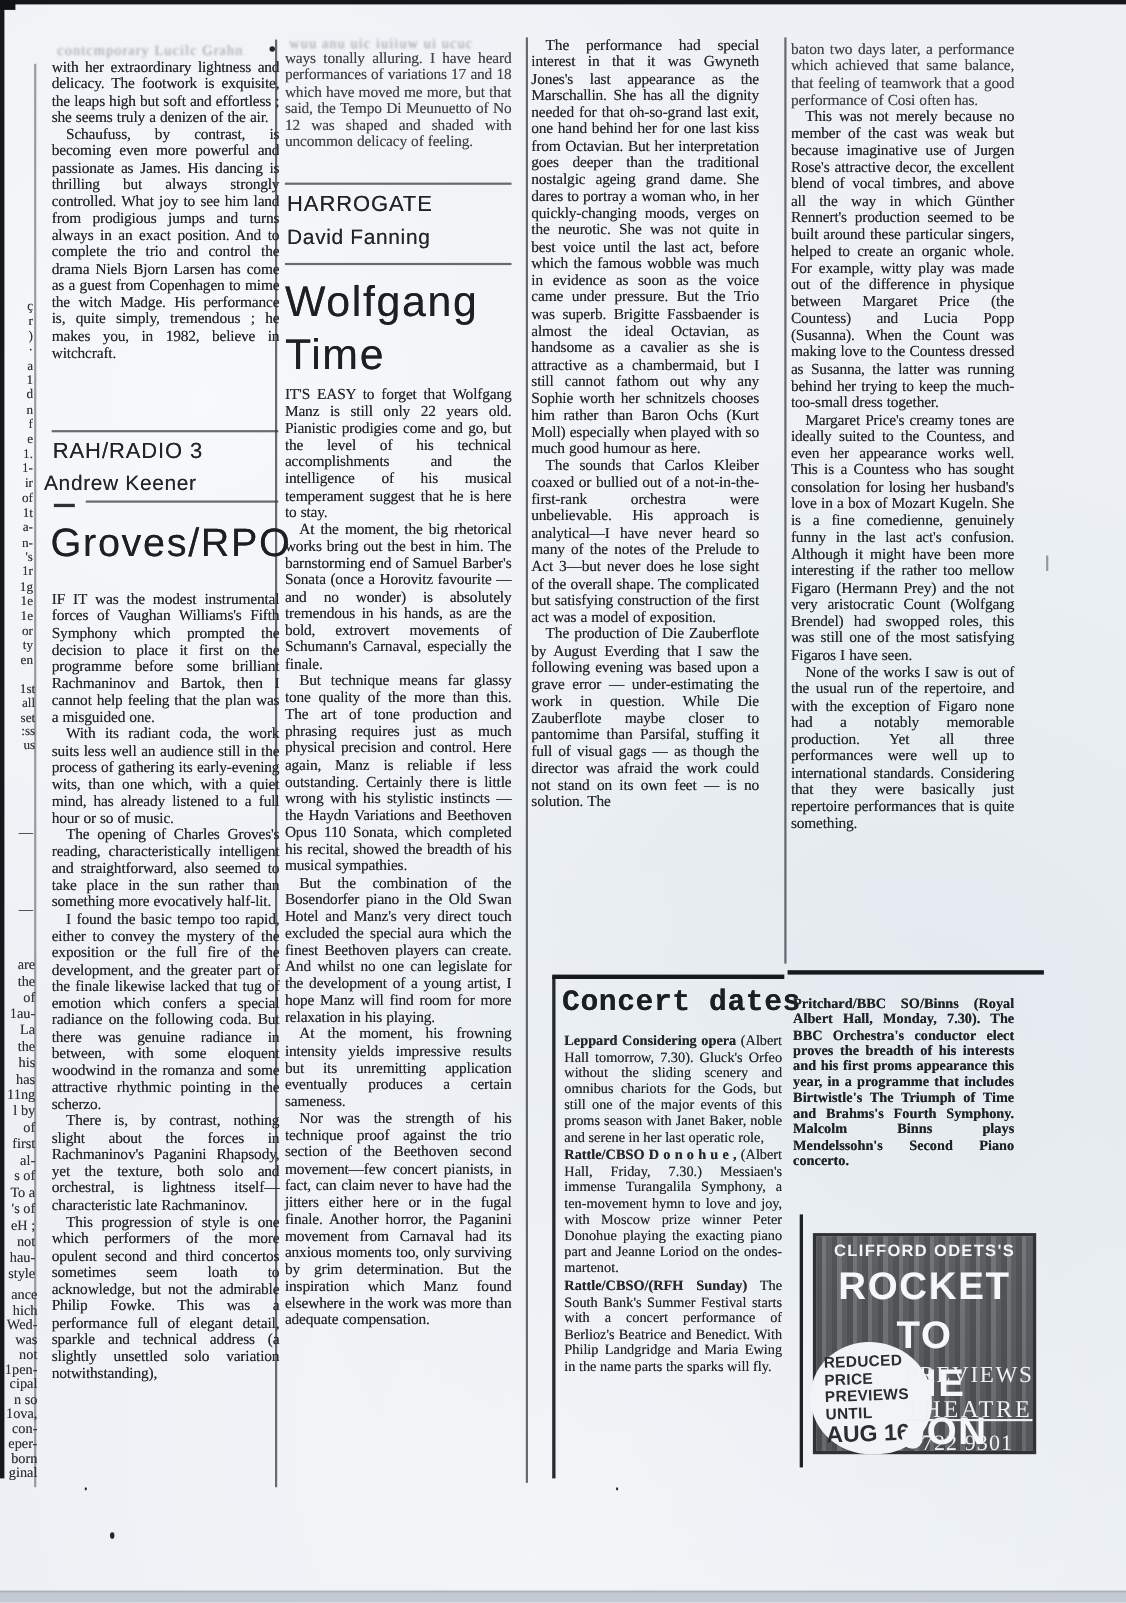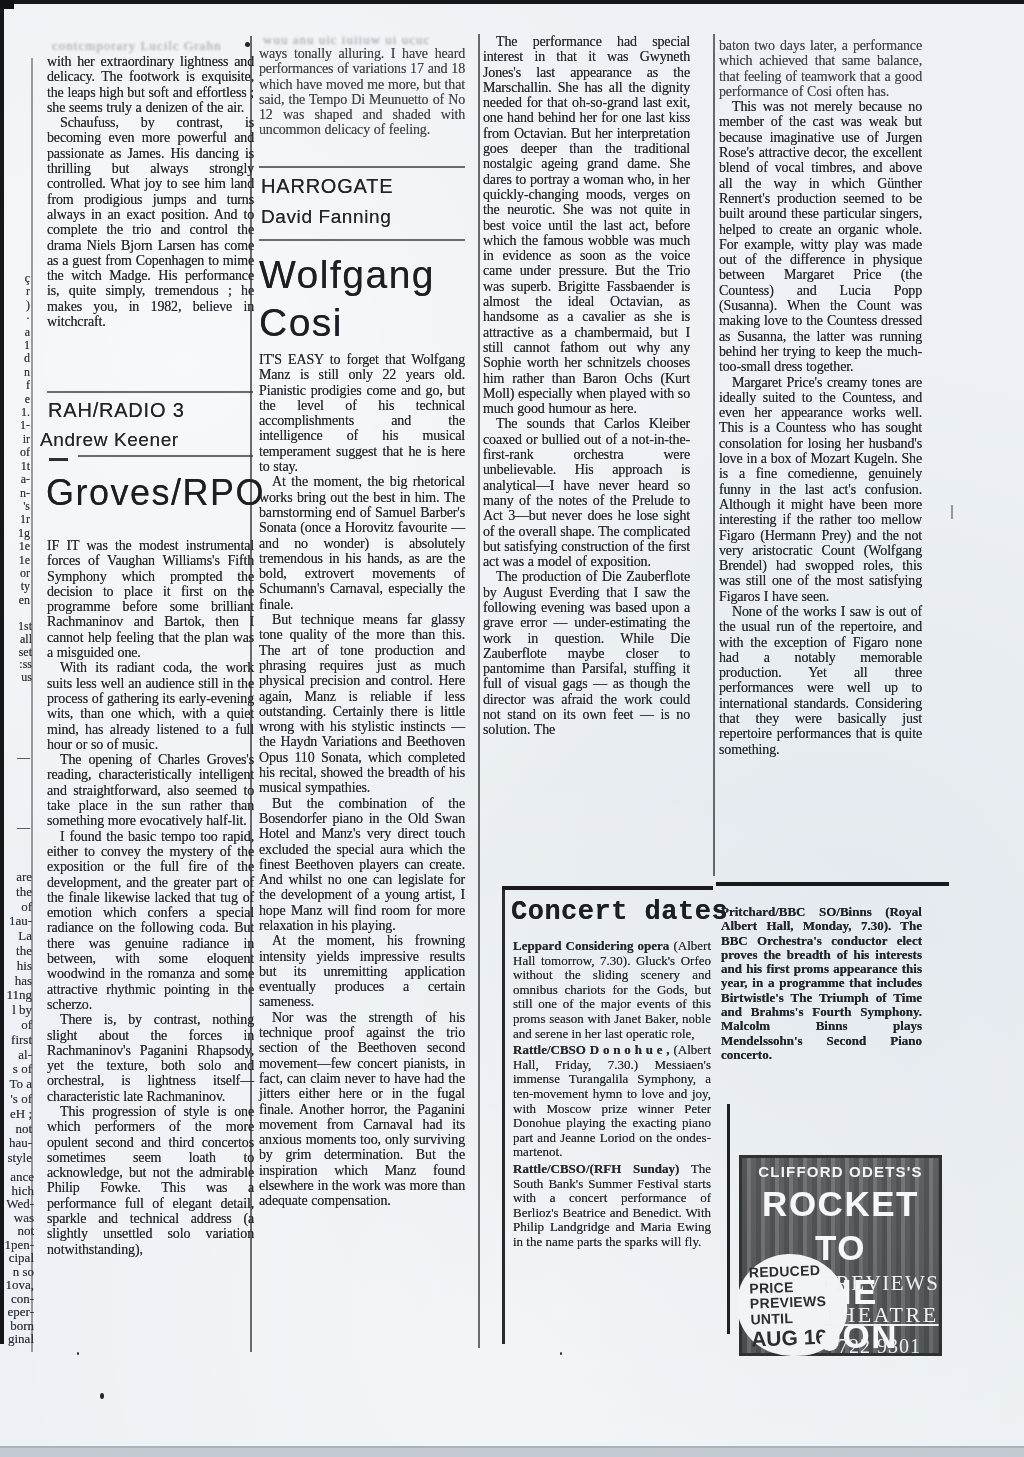--- a/index.html
+++ b/index.html
@@ -57,21 +57,21 @@
   .fragDash1{left:8px;top:750px;width:22px;font:13px/13px "Liberation Serif", serif;}
   .fragDash2{left:8px;top:820px;width:22px;font:13px/13px "Liberation Serif", serif;}
   .fragD{left:2px;top:870px;width:30px;font:13px/14.8px "Liberation Serif", serif;}
   .fragE{left:2px;top:1170px;width:32px;font:13px/13.5px "Liberation Serif", serif;}
 
   
   .advert{position:absolute;left:739px;top:1121px;width:203px;height:201px;box-sizing:border-box;
      border:3px solid #2f3134;
      background:
        repeating-linear-gradient(90deg, rgba(25,27,29,.30) 0 5px, rgba(255,255,255,.06) 5px 9px, rgba(25,27,29,.16) 9px 14px),
-       linear-gradient(#6b6e71,#5e6164); margin-top: 34px;}
+       linear-gradient(#6b6e71,#5e6164);}
   .ad-kick{margin-top:6px;text-align:center;font:bold 15px/1 "Liberation Sans", sans-serif;
      color:#f2f4f6;letter-spacing:1.2px;}
   .ad-title{margin-top:3px;text-align:center;font:bold 35px/44px "Liberation Sans", sans-serif;
      color:#f5f7f9;letter-spacing:1.5px;}
   .blob{position:absolute;left:-5px;bottom:-3px;width:110px;height:102px;background:#f1f4f6;
      border-radius:48% 52% 44% 50%;transform:rotate(-2deg);color:#2a2d32;
      padding:10px 0 0 13px;box-sizing:border-box;}
   .blob-line{font:bold 14px/15.5px "Liberation Sans", sans-serif;letter-spacing:.3px;}
   .blob-aug{font:bold 21px/24px "Liberation Sans", sans-serif;}
   .ad-venue1{position:absolute;left:78px;top:115px;width:122px;text-align:center;
@@ -193,21 +193,21 @@
 
   <div class="blurline" style="left:263px;top:32px;">wuu  anu  uic  iuiiuw  ui  ucuc</div>
   <div class="col" style="left:259px;top:46px;width:206px;">
     <p class="b dim">ways tonally alluring. I have heard performances of variations 17 and 18 which have moved me more, but that said, the Tempo Di Meunuetto of No 12 was shaped and shaded with uncommon delicacy of feeling.</p>
   </div>
   <div class="hr mid" style="left:259px;top:166px;width:206px;height:2px;"></div>
   <div class="kick" style="left:261px;top:175px;">HARROGATE</div>
   <div class="byline" style="left:261px;top:207px;">David Fanning</div>
   <div class="hr mid" style="left:259px;top:239px;width:206px;height:2px;"></div>
   <div class="headline pre" style="left:259px;top:251px;font-size:39px;line-height:48px;">Wolfgang
-Cosi</div>
+Time</div>
   <div class="col" style="left:259px;top:352px;width:206px;">
     <p class="b">IT'S EASY to forget that Wolfgang Manz is still only 22 years old. Pianistic prodigies come and go, but the level of his technical accomplishments and the intelligence of his musical temperament suggest that he is here to stay.</p>
     <p class="b ind">At the moment, the big rhetorical works bring out the best in him. The barnstorming end of Samuel Barber's Sonata (once a Horovitz favourite — and no wonder) is absolutely tremendous in his hands, as are the bold, extrovert movements of Schumann's Carnaval, especially the finale.</p>
     <p class="b ind">But technique means far glassy tone quality of the more than this. The art of tone production and phrasing requires just as much physical precision and control. Here again, Manz is reliable if less outstanding. Certainly there is little wrong with his stylistic instincts — the Haydn Variations and Beethoven Opus 110 Sonata, which completed his recital, showed the breadth of his musical sympathies.</p>
     <p class="b ind">But the combination of the Bosendorfer piano in the Old Swan Hotel and Manz's very direct touch excluded the special aura which the finest Beethoven players can create. And whilst no one can legislate for the development of a young artist, I hope Manz will find room for more relaxation in his playing.</p>
     <p class="b ind">At the moment, his frowning intensity yields impressive results but its unremitting application eventually produces a certain sameness.</p>
     <p class="b ind">Nor was the strength of his technique proof against the trio section of the Beethoven second movement—few concert pianists, in fact, can claim never to have had the jitters either here or in the fugal finale. Another horror, the Paganini movement from Carnaval had its anxious moments too, only surviving by grim determination. But the inspiration which Manz found elsewhere in the work was more than adequate compensation.</p>
   </div>
 
   <div class="col" style="left:483px;top:34px;width:207px;">

